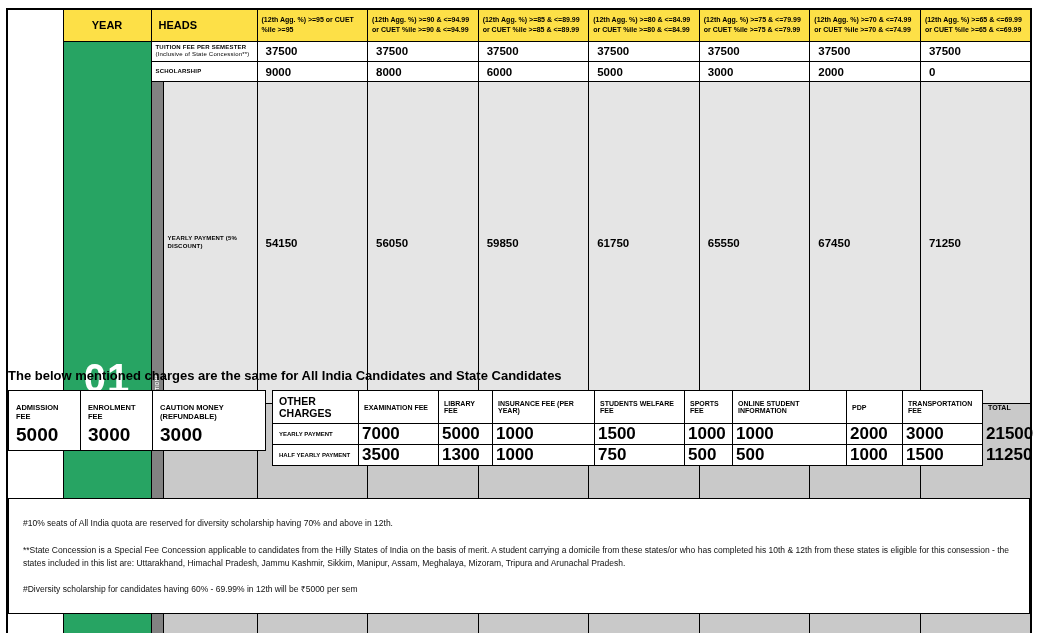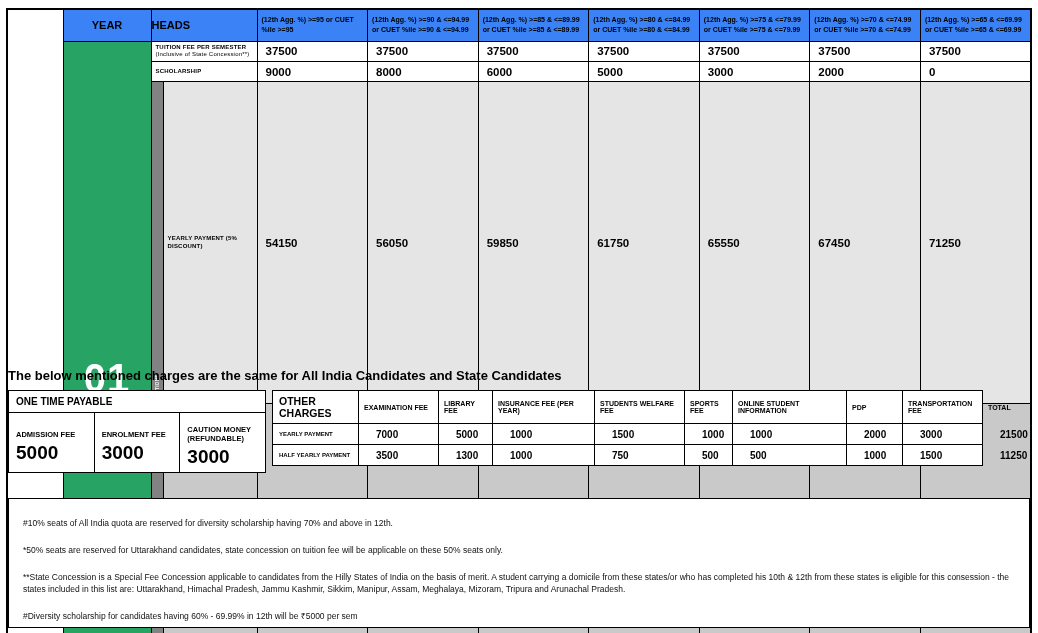--- a/index.html
+++ b/index.html
@@ -4,23 +4,23 @@
 <style>
   * { margin:0; padding:0; box-sizing:border-box; }
   body { background:#fff; font-family:"Liberation Sans", sans-serif; color:#000; }
   .page { position:relative; width:1038px; height:633px; background:#fff; overflow:hidden; }
 
   
   .fee-wrap { position:absolute; left:6px; top:8px; width:1026px; }
   table.fee { width:100%; border-collapse:collapse; table-layout:fixed; border:2px solid #000; background:#fff; }
   table.fee td, table.fee th { border:1px solid #000; vertical-align:middle; }
   .side-cell { background:#fff; }
-  .hdr-row th { background:#3b82f6; }
+  .hdr-row th { background:#fde047; }
   .year-h { font-size:11px; font-weight:bold; text-align:center; }
-  .heads-h { font-size:11px; font-weight:bold; text-align:left; }
+  .heads-h { font-size:11px; font-weight:bold; text-align:left; padding-left:7px; }
   .col-h { font-size:7px; font-weight:600; text-align:left; padding:3px 4px; line-height:1.45; }
   .hdr-row { height:32px; }
   tr.frow { height:20px; }
   .year-cell { background:#27a463; text-align:center; }
   .year-cell span { color:#fff; font-weight:bold; font-size:40px; letter-spacing:1px;margin-top:12px; }
   .head-cell { font-size:6px; font-weight:bold; text-align:left; padding:2px 4px; letter-spacing:.2px; line-height:1.3; }
   .head-cell .h2 { font-weight:normal; font-size:6px; }
   .strip { background:#828282; width:12px; padding:0; }
   .strip-text { writing-mode:vertical-rl; transform:rotate(180deg); color:#fff; font-size:4.5px; font-weight:bold; letter-spacing:.4px; margin:0 auto; display:flex; align-items:center; justify-content:center; height:100%; width:100%; white-space:nowrap; }
   .val { font-size:11.5px; font-weight:bold; text-align:left; padding-left:8px;margin-left:7px; }
@@ -39,23 +39,23 @@
   .otp-value { font-size:19px; font-weight:bold; margin-top:3px; }
 
   .other-charges { position:absolute; left:272px; top:390px; width:620px; }
   .other-charges table { width:100%; border:1px solid #000; }
   .oc-hdr { height:26px; }
   .oc-title { font-size:10.5px; font-weight:bold; padding:4px 6px; }
   .oc-colh { font-size:7px; font-weight:600; padding:3px 5px; text-align:left; }
   .oc-colh.total { font-weight:bold; }
   .oc-row { height:21px; }
   .oc-rowlabel { font-size:6px; font-weight:600; padding-left:6px; }
-  .oc-val { font-size:10px; font-weight:bold; padding-left:17px; }
-
-  .footnotes { position:absolute; left:8px; top:498px; width:1022px; height:130px; border:1px solid #000; padding:18px 14px; background:#fff; }
+  .oc-val { font-size:17px; font-weight:bold; padding-left:3px; }
+
+  .footnotes { position:absolute; left:8px; top:498px; width:1022px; height:116px; border:1px solid #000; padding:18px 14px; background:#fff; }
   .footnotes p { font-size:8.5px; color:#111; margin-bottom:14px; line-height:1.5; }
   .footnotes p:last-child { margin-bottom:0; }
 </style>
 </head>
 <body>
 
 <div class="page">
 
   <div class="fee-wrap">
     <table class="fee">
@@ -138,23 +138,20 @@
 
       </tbody>
     </table>
   </div>
 
   <div class="note-heading">The below mentioned charges are the same for All India Candidates and State Candidates</div>
 
   <div class="one-time">
     <table class="mini">
       <tbody>
-      <tr>
-            <td class="otp-title" colspan="3">ONE TIME PAYABLE</td>
-          </tr>
       <tr>
         <td class="otp-cell" style="width:72px">
           <div class="otp-label">ADMISSION FEE</div>
           <div class="otp-value">5000</div>
         </td>
         <td class="otp-cell" style="width:72px">
           <div class="otp-label">ENROLMENT FEE</div>
           <div class="otp-value">3000</div>
         </td>
         <td class="otp-cell">
@@ -216,18 +213,17 @@
         <td class="oc-val">1000</td>
         <td class="oc-val">1500</td>
         <td class="oc-val">11250</td>
       </tr>
       </tbody>
     </table>
   </div>
 
   <div class="footnotes">
     <p>#10% seats of All India quota are reserved for diversity scholarship having 70% and above in 12th.</p>
-    <p>*50% seats are reserved for Uttarakhand candidates, state concession on tuition fee will be applicable on these 50% seats only.</p>
     <p>**State Concession is a Special Fee Concession applicable to candidates from the Hilly States of India on the basis of merit. A student carrying a domicile from these states/or who has completed his 10th &amp; 12th from these states is eligible for this consession - the states included in this list are: Uttarakhand, Himachal Pradesh, Jammu Kashmir, Sikkim, Manipur, Assam, Meghalaya, Mizoram, Tripura and Arunachal Pradesh.</p>
     <p>#Diversity scholarship for candidates having 60% - 69.99% in 12th will be ₹5000 per sem</p>
   </div>
 
 </div>
 
 </body></html>

